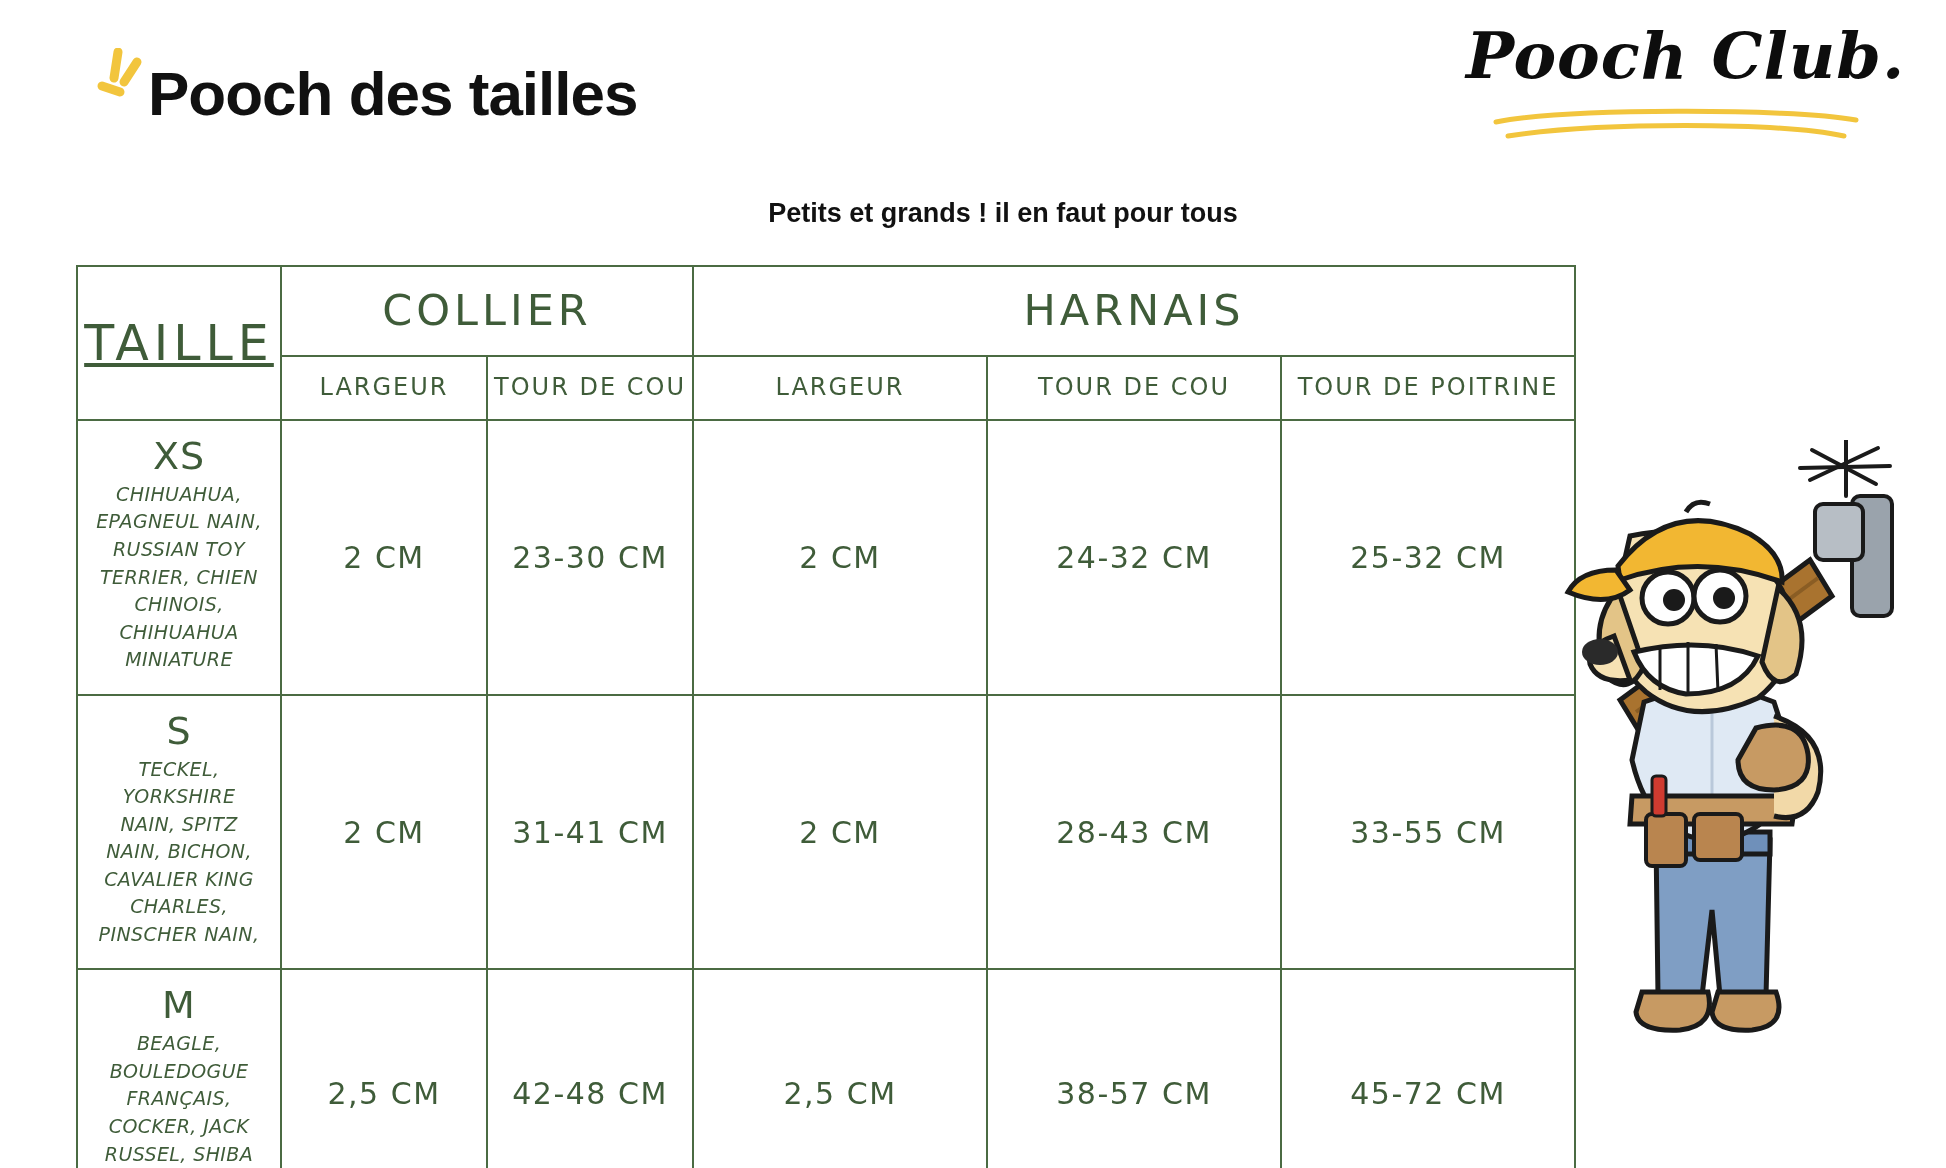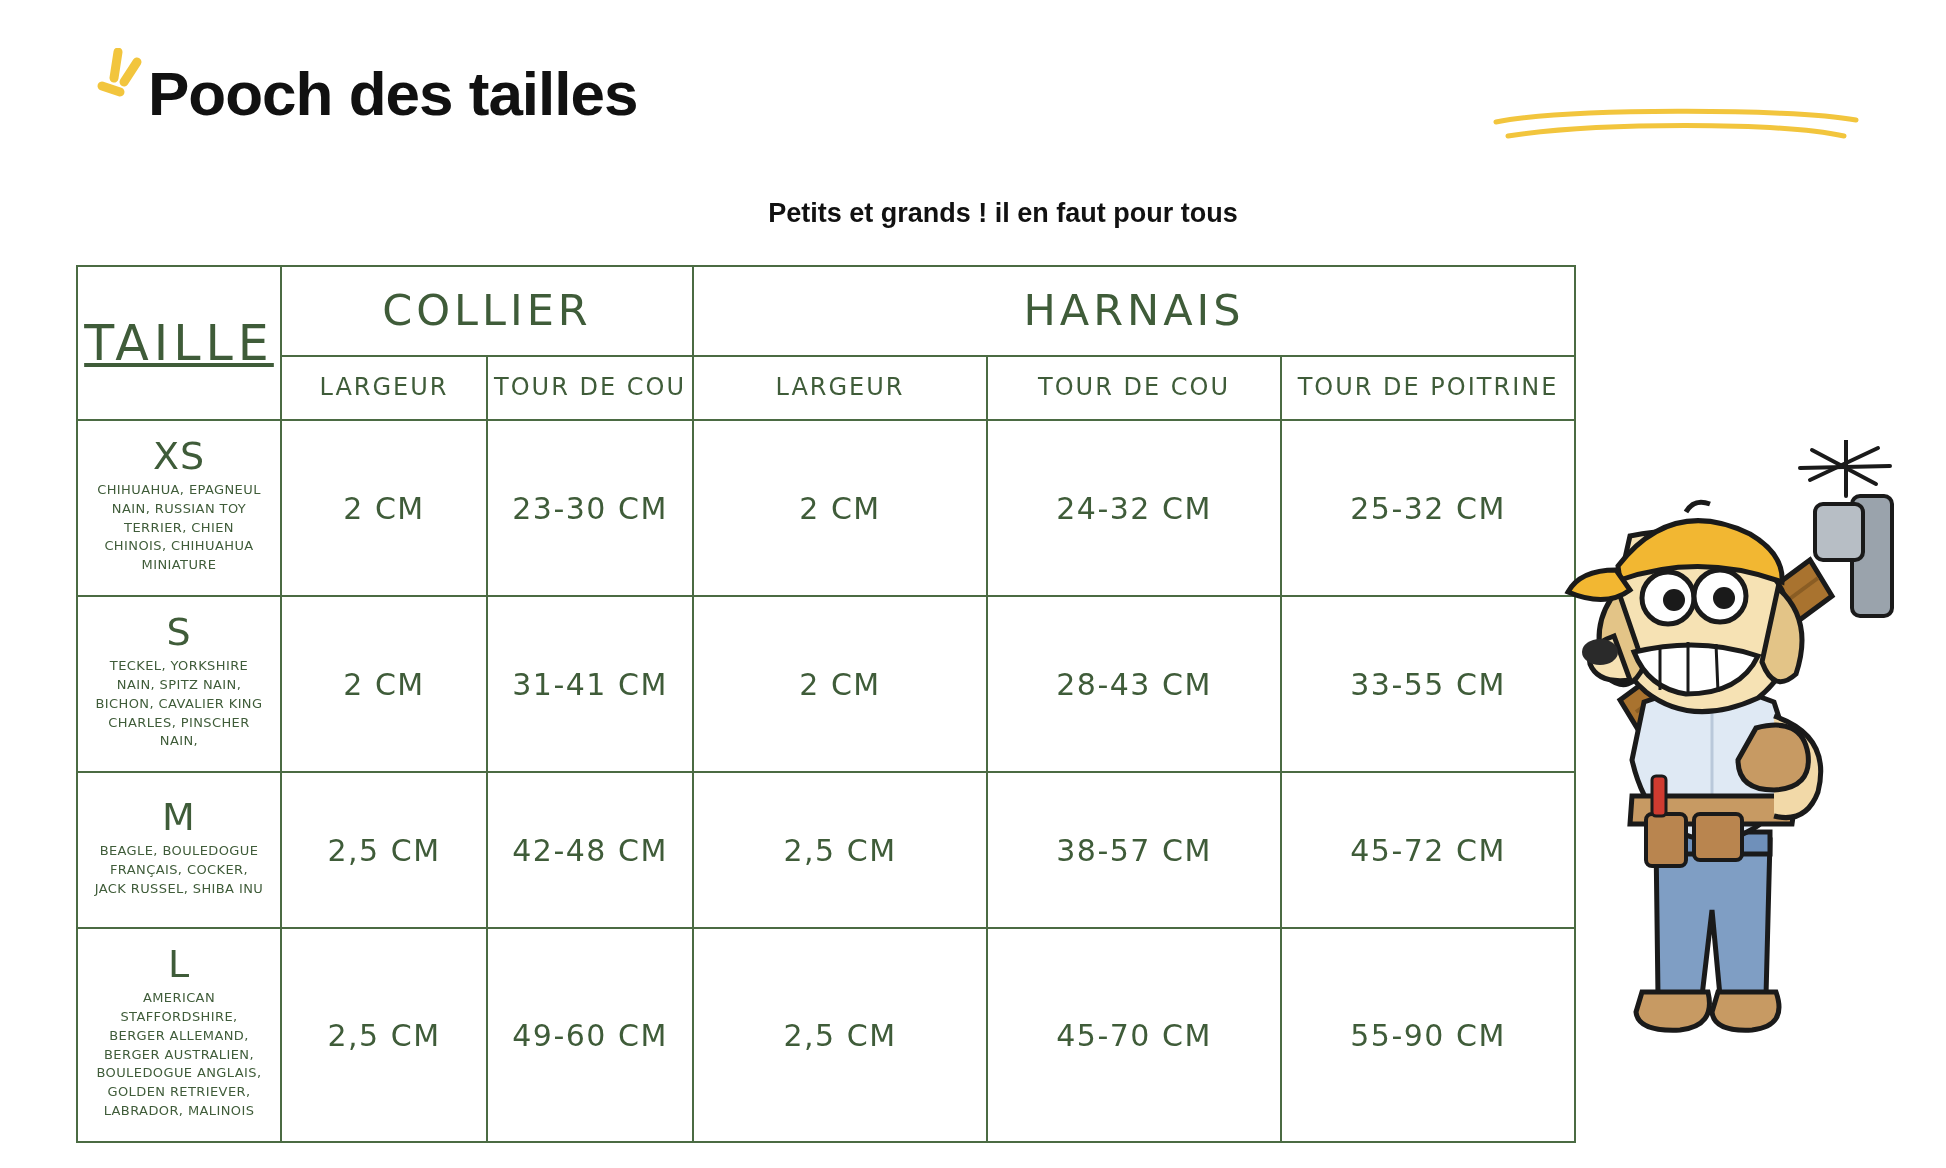--- a/index.html
+++ b/index.html
@@ -118,26 +118,27 @@
     padding: 16px 0 20px;
   }
   .size-label {
     font-size: 38px;
     line-height: 1.05;
     letter-spacing: 1px;
     font-variant: small-caps;
     text-transform: uppercase;
   }
   .size-breeds {
-    font-size: 13px;
+    font-size: 19px;
     line-height: 1.45;
     letter-spacing: 0.4px;
     font-variant: small-caps;
     text-transform: uppercase;
     padding: 4px 14px 0;
+    font-style: italic;
   }
   .val {
     font-size: 30px;
     letter-spacing: 1.5px;
     font-variant: small-caps;
     text-transform: uppercase;
     padding: 22px 19px;
   }
   .row-xs td, .row-s td { height: 118px; }
   .row-m td, .row-l td  { height: 110px; }
@@ -157,20 +158,21 @@
 <span class="spark-icon">
   <svg width="60" height="62" viewBox="0 0 60 62">
     <path d="M22 4 L18 30" stroke="#f2c53d" stroke-width="9" stroke-linecap="round"></path>
     <path d="M41 14 L28 34" stroke="#f2c53d" stroke-width="9" stroke-linecap="round"></path>
     <path d="M6 38 L24 44" stroke="#f2c53d" stroke-width="9" stroke-linecap="round"></path>
   </svg>
 </span>
 <div class="page-title">Pooch des tailles</div>
 
 <div class="brand">
+  <div class="brand-name">Pooch Club.</div>
   <svg class="brand-underline" viewBox="0 0 376 40">
     <path d="M8 16 C80 2, 300 2, 368 14" stroke="#f2c53d" stroke-width="5" fill="none" stroke-linecap="round"></path>
     <path d="M20 30 C110 16, 290 16, 356 30" stroke="#f2c53d" stroke-width="5" fill="none" stroke-linecap="round"></path>
   </svg>
 </div>
 
 <div class="subtitle">Petits et grands ! il en faut pour tous</div>
 
 <table class="size-table">
   <thead>

